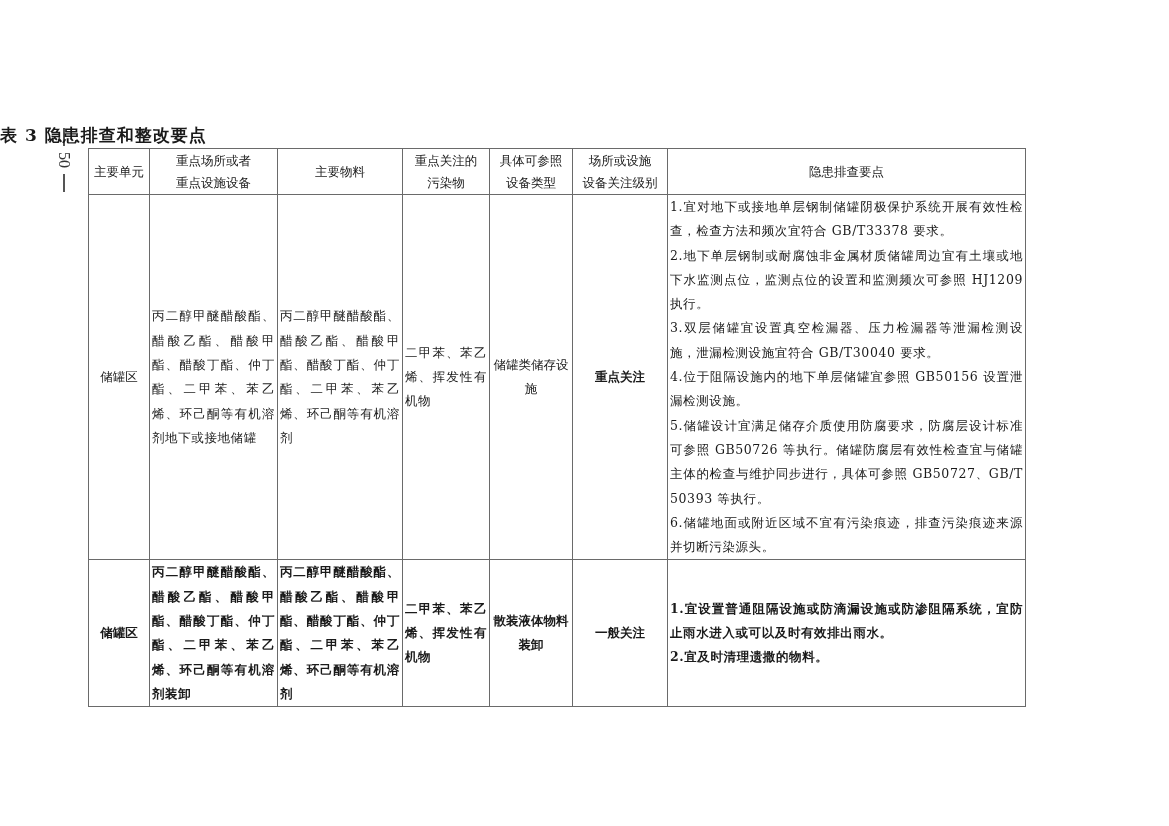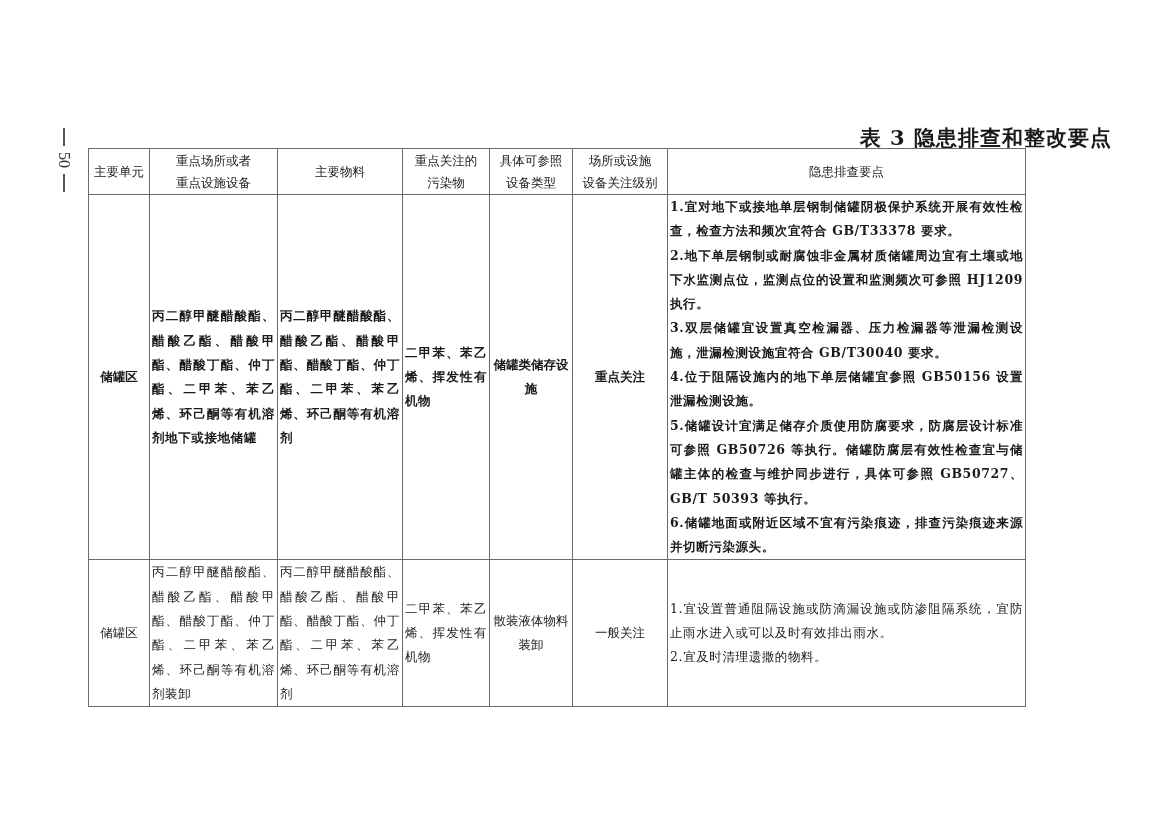--- a/index.html
+++ b/index.html
@@ -35,24 +35,24 @@
     font-family: "Liberation Serif", serif;
     font-size: 16px;
     margin: 6px 0;
     color: #333;
   }
   .title {
     position: absolute;
     left: 0;
     width: 1112px;
     top: 124px;
-    text-align: right;
+    text-align: left;
     font-family: "DejaVu Serif", serif;
     font-weight: bold;
-    font-size: 21px;
+    font-size: 17px;
     letter-spacing: 1px;
   }
   table.main {
     position: absolute;
     left: 88px;
     top: 148px;
     border-collapse: collapse;
     table-layout: fixed;
     width: 937px;
     font-size: 12.5px;
@@ -70,22 +70,22 @@
     font-size: 12.5px;
     line-height: 22px;
     text-align: center;
     height: 45px;
   }
   td.center { text-align: center; }
   td.justify { text-align: justify; text-justify: inter-character; letter-spacing: 0.6px; }
   td.bold { font-weight: bold; font-family: "DejaVu Sans", sans-serif; }
   .req-line { display: block; }
   .multi-line { display: block; }
-  tr.row1 td { height: 363px; font-weight: bold; }
-  tr.row2 td { height: 144px; }
+  tr.row1 td { height: 363px; }
+  tr.row2 td { height: 144px; font-weight: bold; }
 </style>
 </head>
 <body>
 
 <div class="page-number">
   <div class="dash"></div>
   <div class="num">50</div>
   <div class="dash"></div>
 </div>
 

